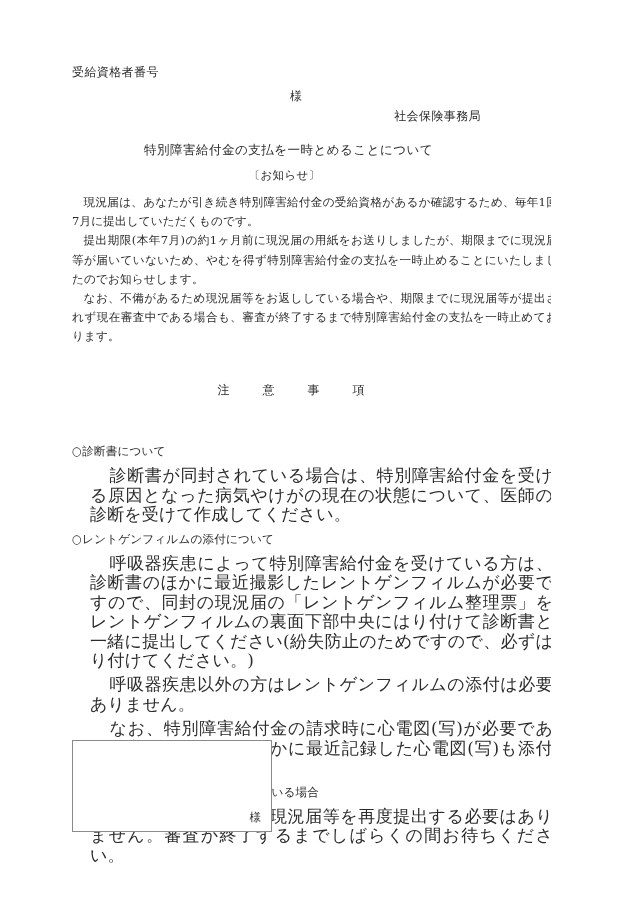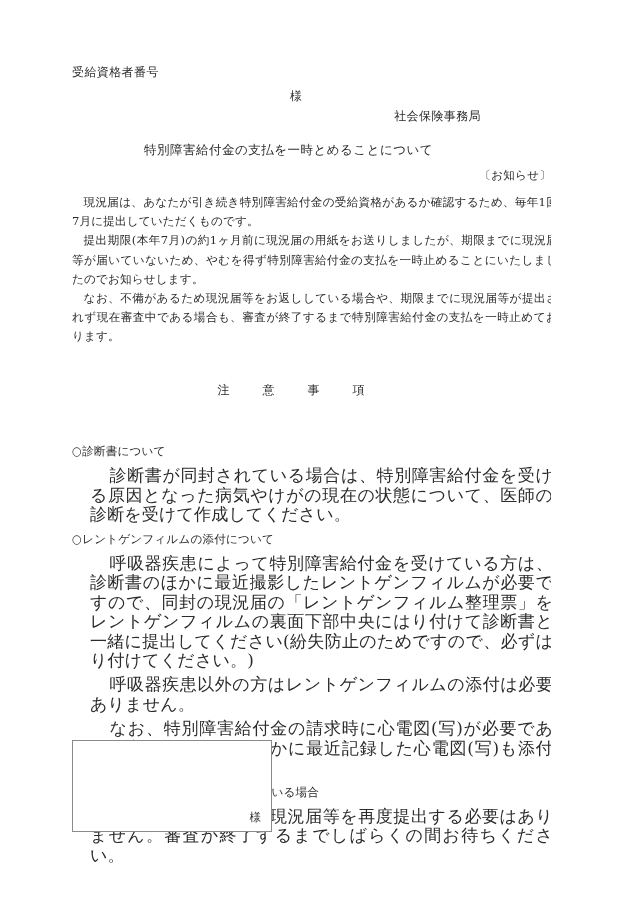--- a/index.html
+++ b/index.html
@@ -52,21 +52,21 @@
     text-align: center;
     font-size: 12.5px;
     letter-spacing: 0.5px;
     padding-left: 26px;
   }
   .notice-label {
     position: absolute;
     left: 0;
     right: 0;
     top: 168px;
-    text-align: right;
+    text-align: center;
     font-size: 11.5px;
     letter-spacing: 0.3px;
     margin-left: 18px;
   }
 
   
   .body-block {
     position: absolute;
     left: 72px;
     top: 193px;

